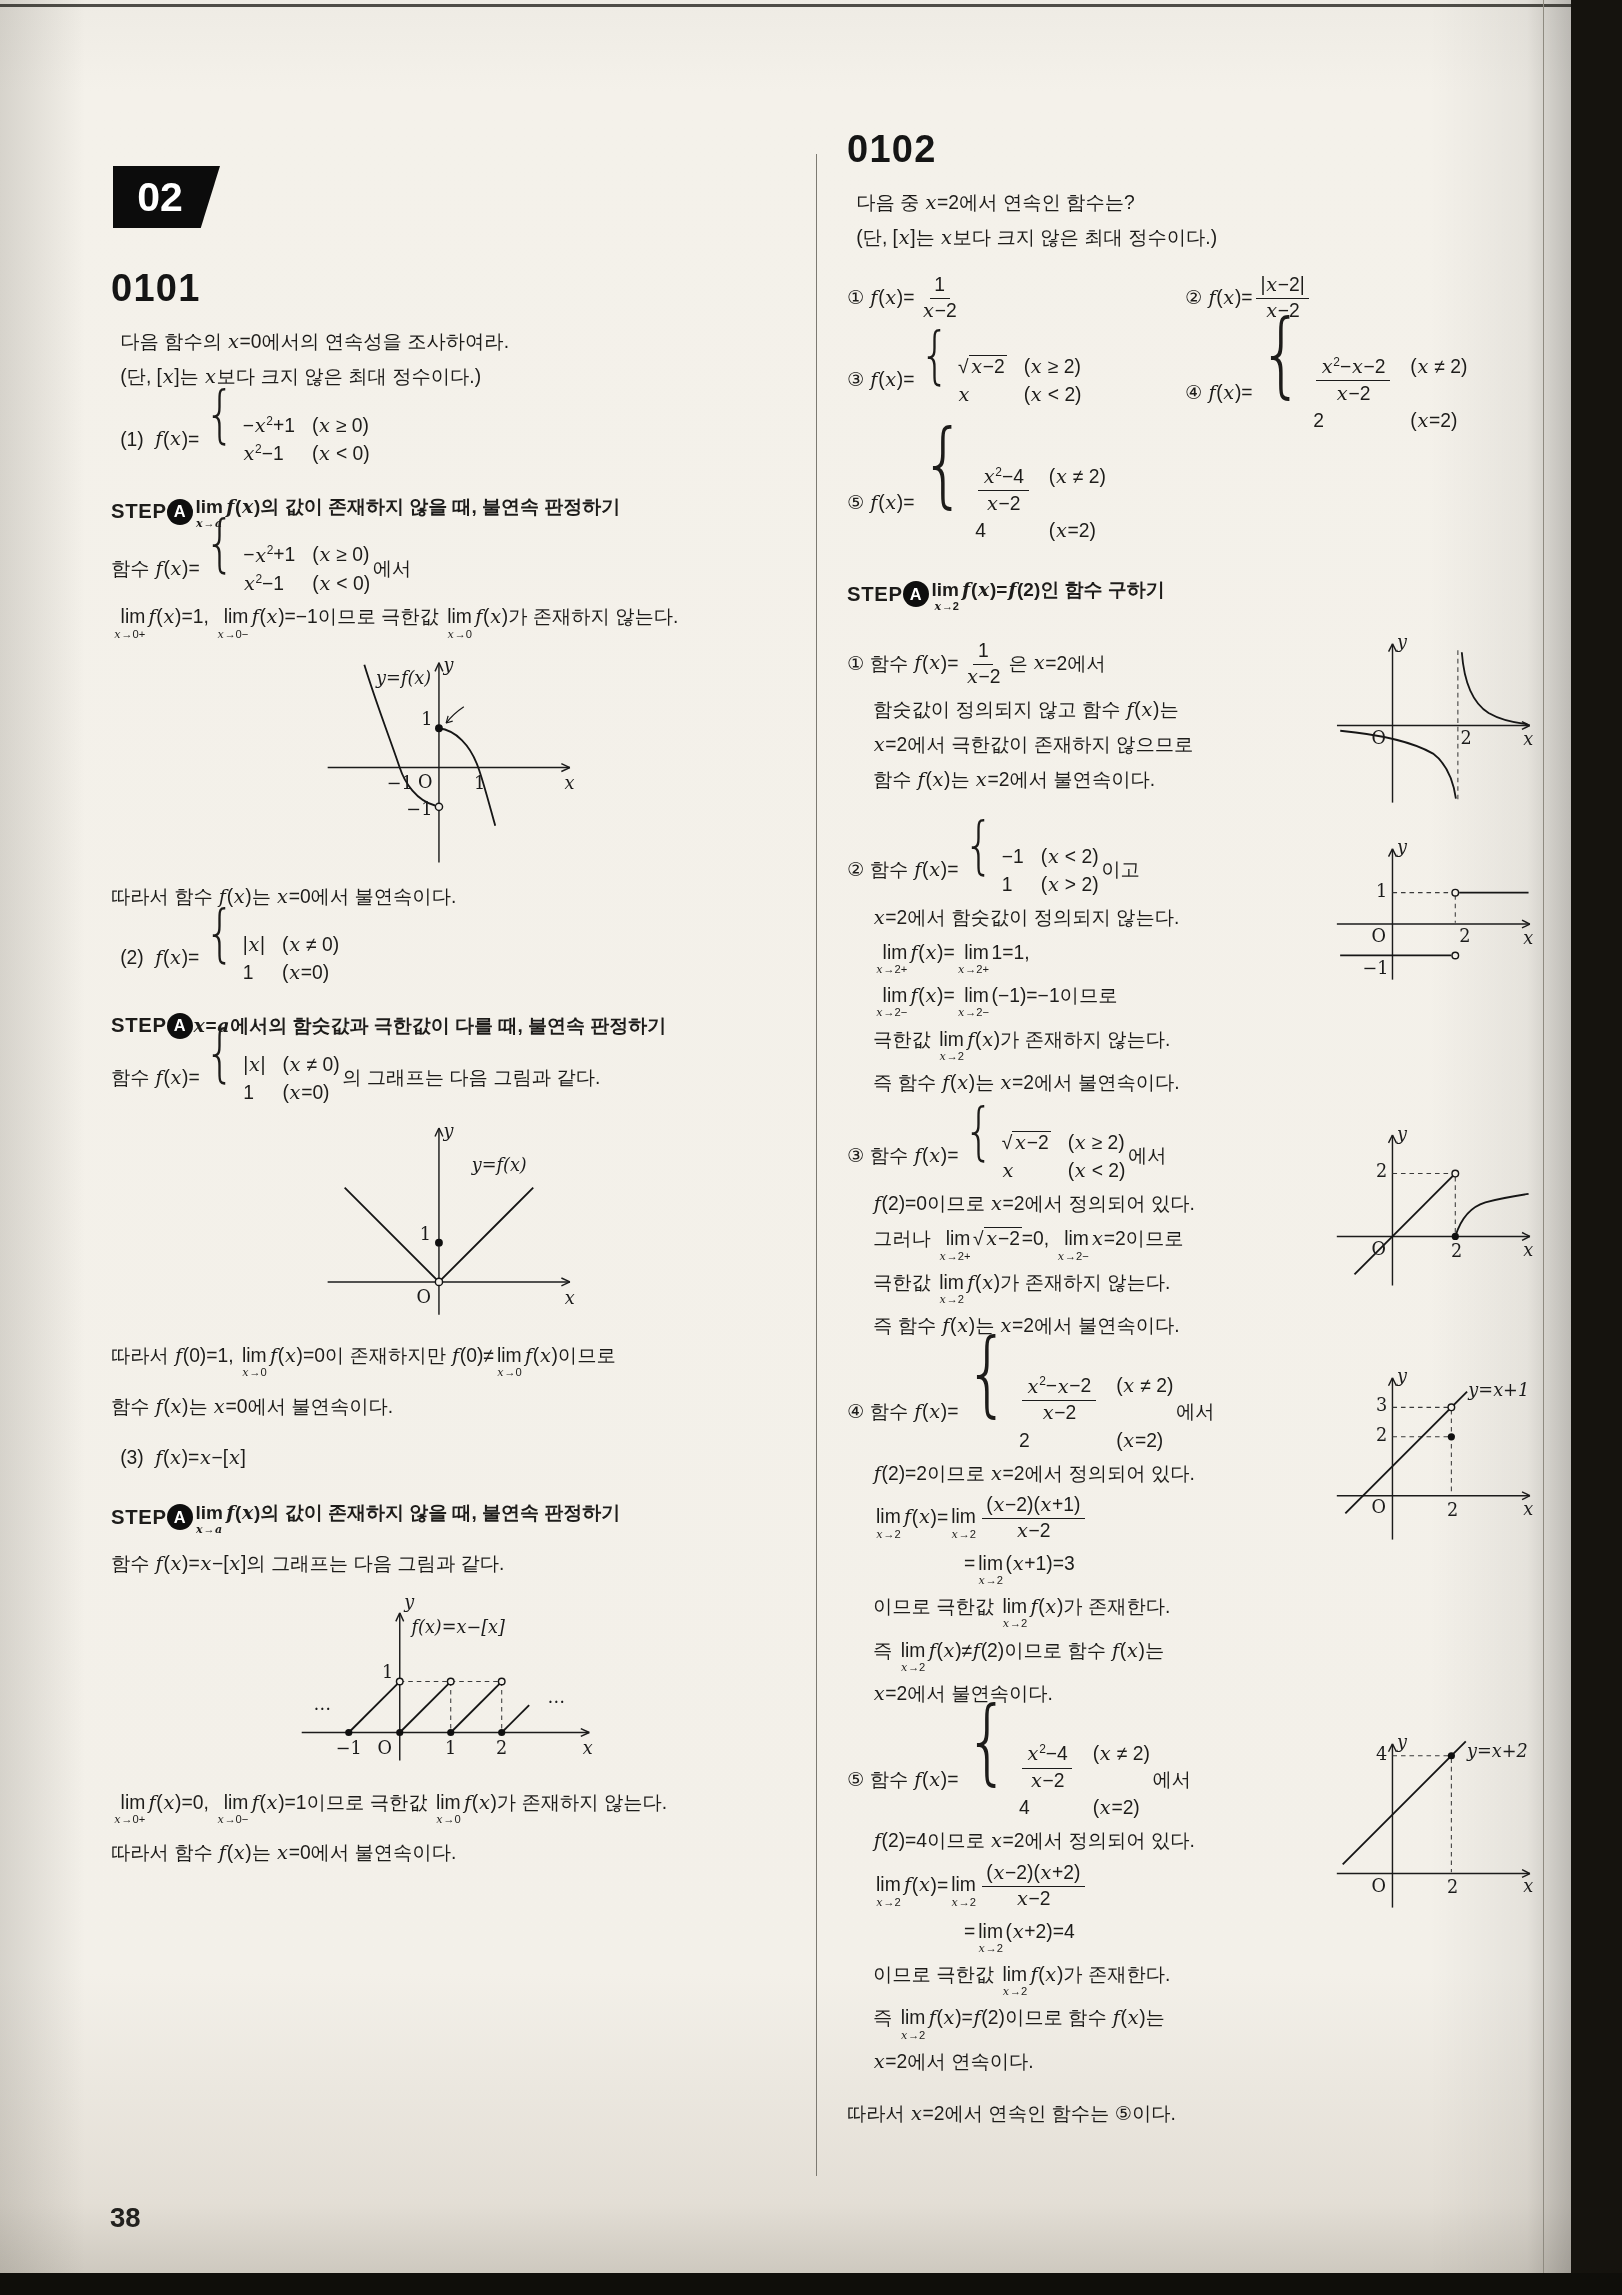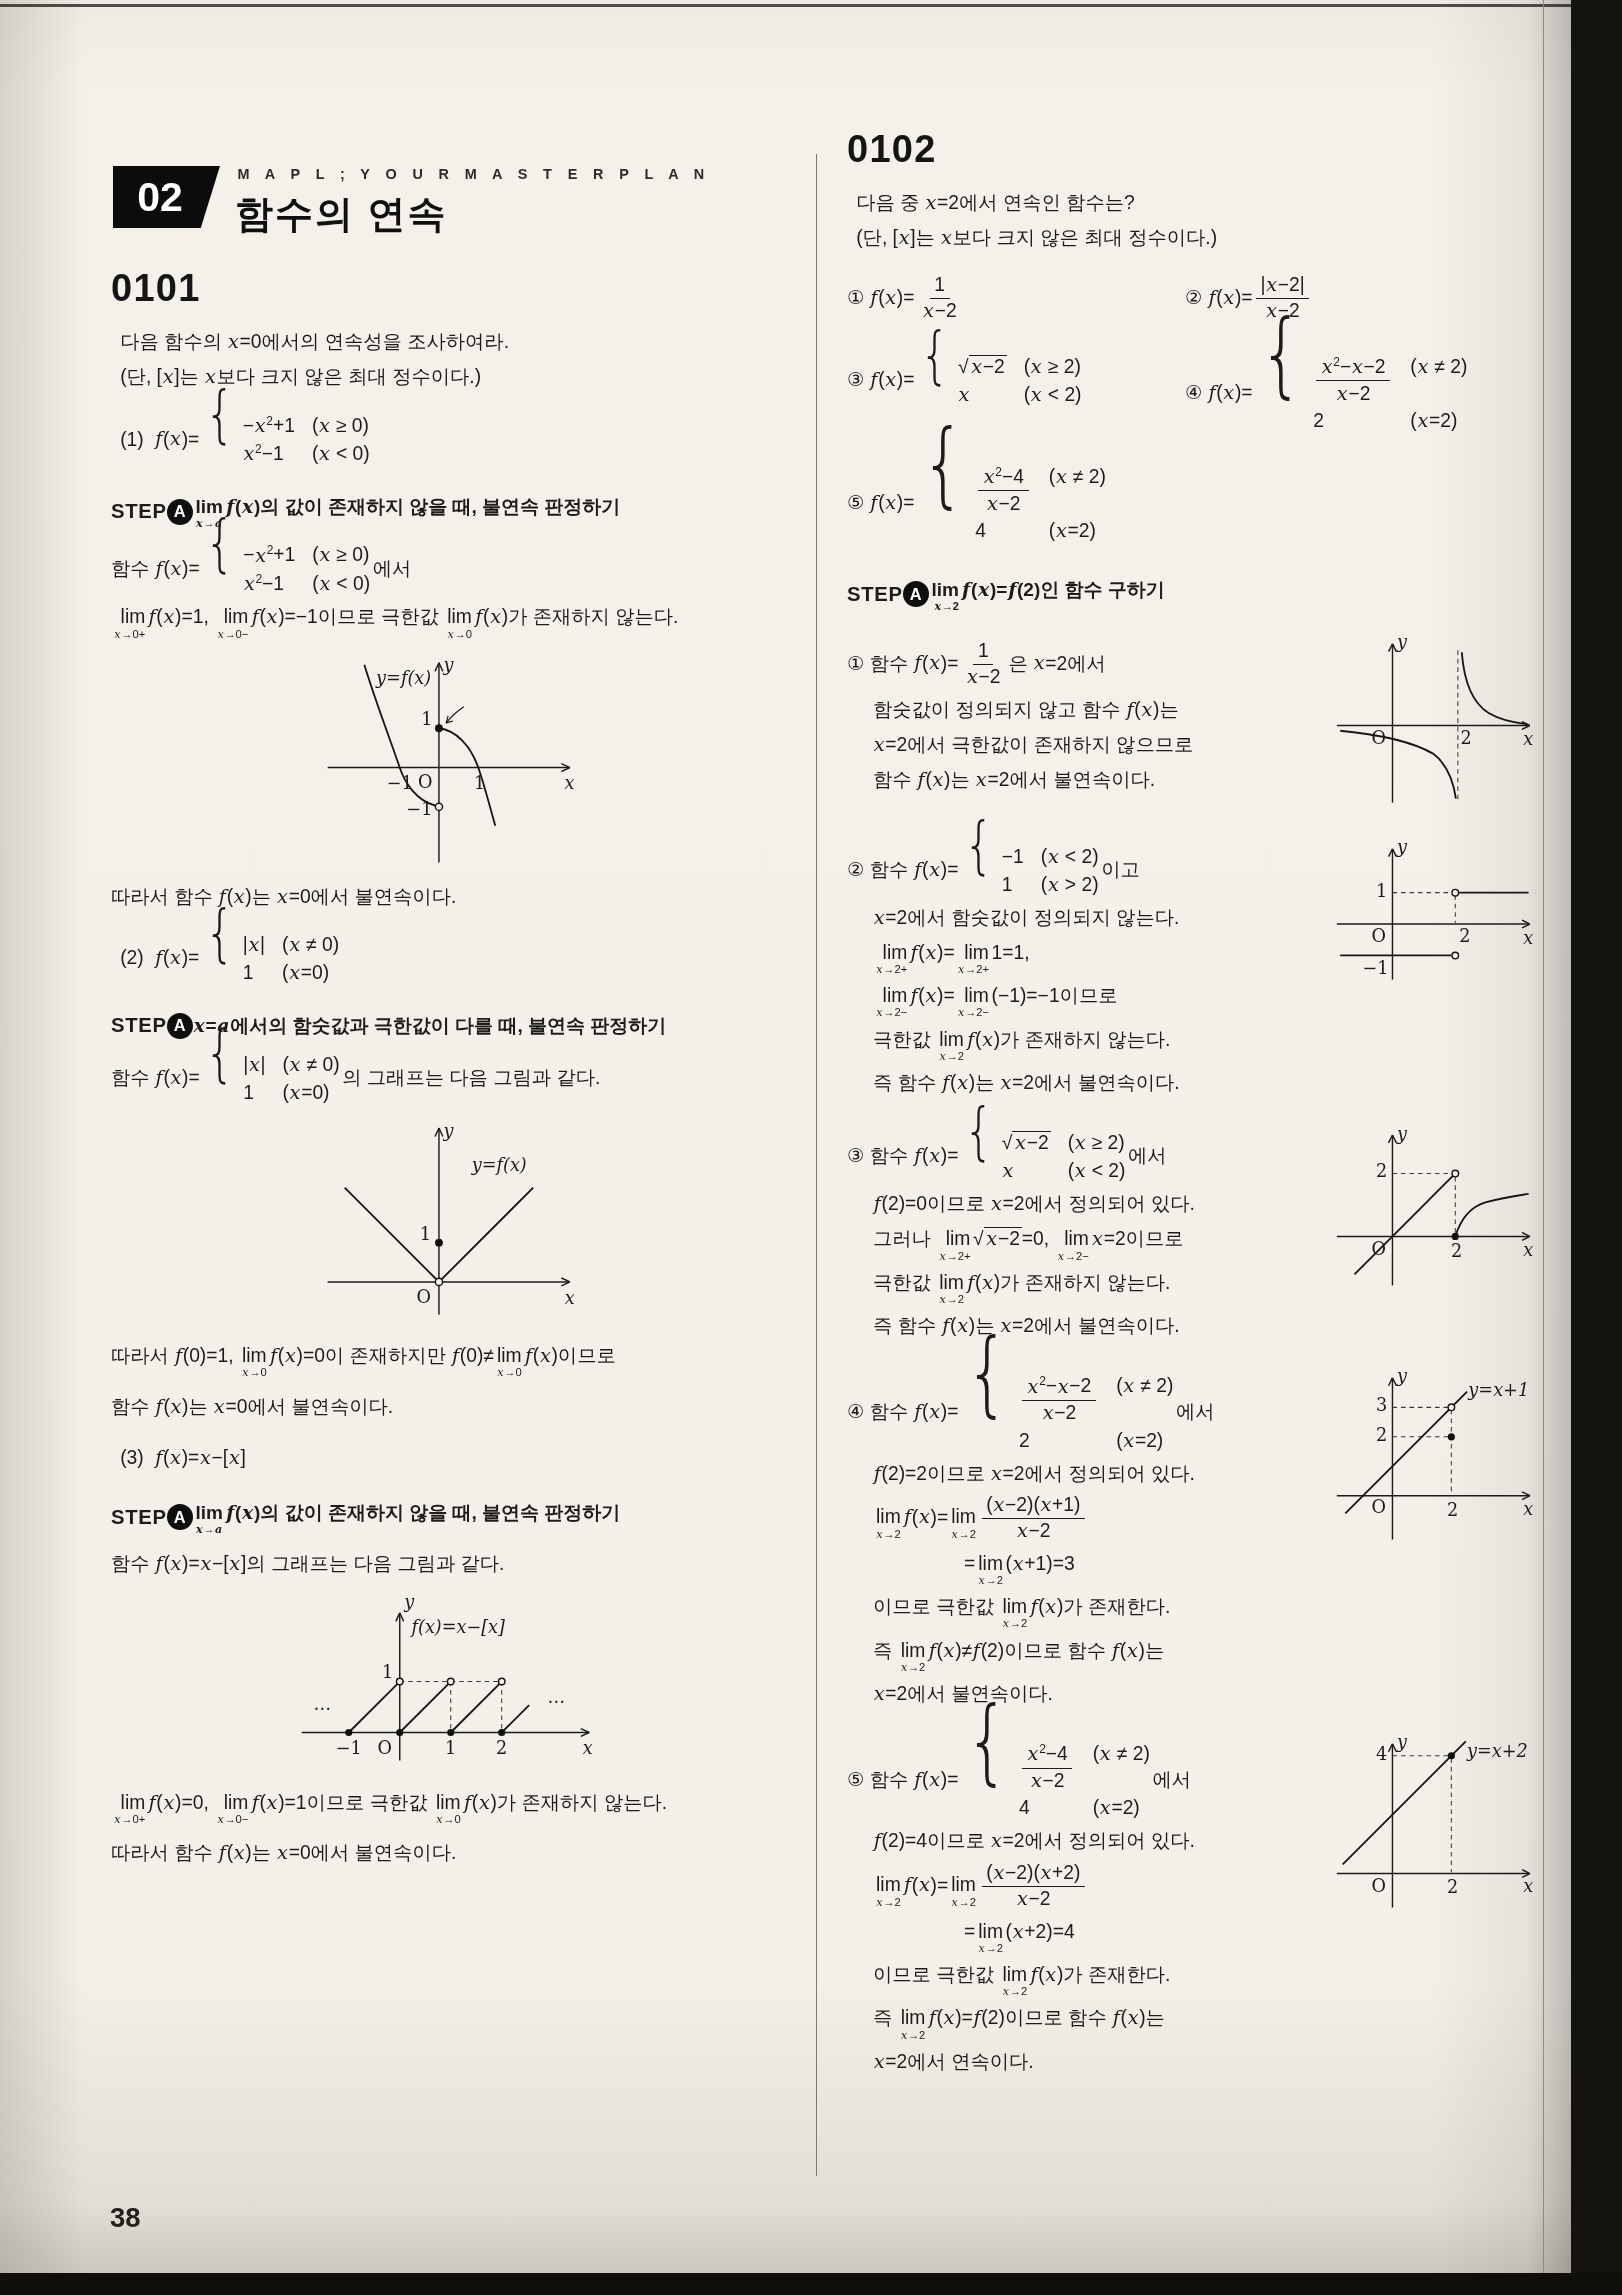--- a/index.html
+++ b/index.html
@@ -79,24 +79,20 @@
 </style>
 </head>
 <body>
 
 <div class="sheet">
   <div class="top-line"></div>
 
   <div class="header">
     <div class="chapter-box">
       <span>02</span>
-    </div>
-    <div>
-      <div class="brand">M A P L ; Y O U R M A S T E R P L A N</div>
-      <div class="chapter-title">함수의 연속</div>
     </div>
   </div>
 
   <section class="col-left">
     <h2 class="prob-no">0101</h2>
     <p class="line indent">다음 함수의 <i>x</i>=0에서의 연속성을 조사하여라.</p>
     <p class="line indent">(단, [<i>x</i>]는 <i>x</i>보다 크지 않은 최대 정수이다.)</p>
 
     <p class="line q">(1)&nbsp;&nbsp;<i>f</i>(<i>x</i>)=<span class="cs">
           <span class="rows">
@@ -461,20 +457,21 @@
         <circle class="fc" cx="190" cy="30" r="5.5"></circle>
         <text class="gl end" x="92" y="36">4</text>
         <text class="gl end" x="90" y="238">O</text>
         <text class="gl mid" x="192" y="240">2</text>
         <text class="gl it" x="300" y="238">x</text>
         <text class="gl it" x="107" y="18">y</text>
         <text class="gl it" x="214" y="32">y=x+2</text>
       </svg>
     </div>
 
+    <p class="line final-line">따라서 <i>x</i>=2에서 연속인 함수는 ⑤이다.</p>
   </section>
 
   <div class="divider"></div>
   <div class="margin-line"></div>
   <div class="right-strip"></div>
   <div class="bottom-strip"></div>
   <div class="pageno">38</div>
 </div>
 
 

